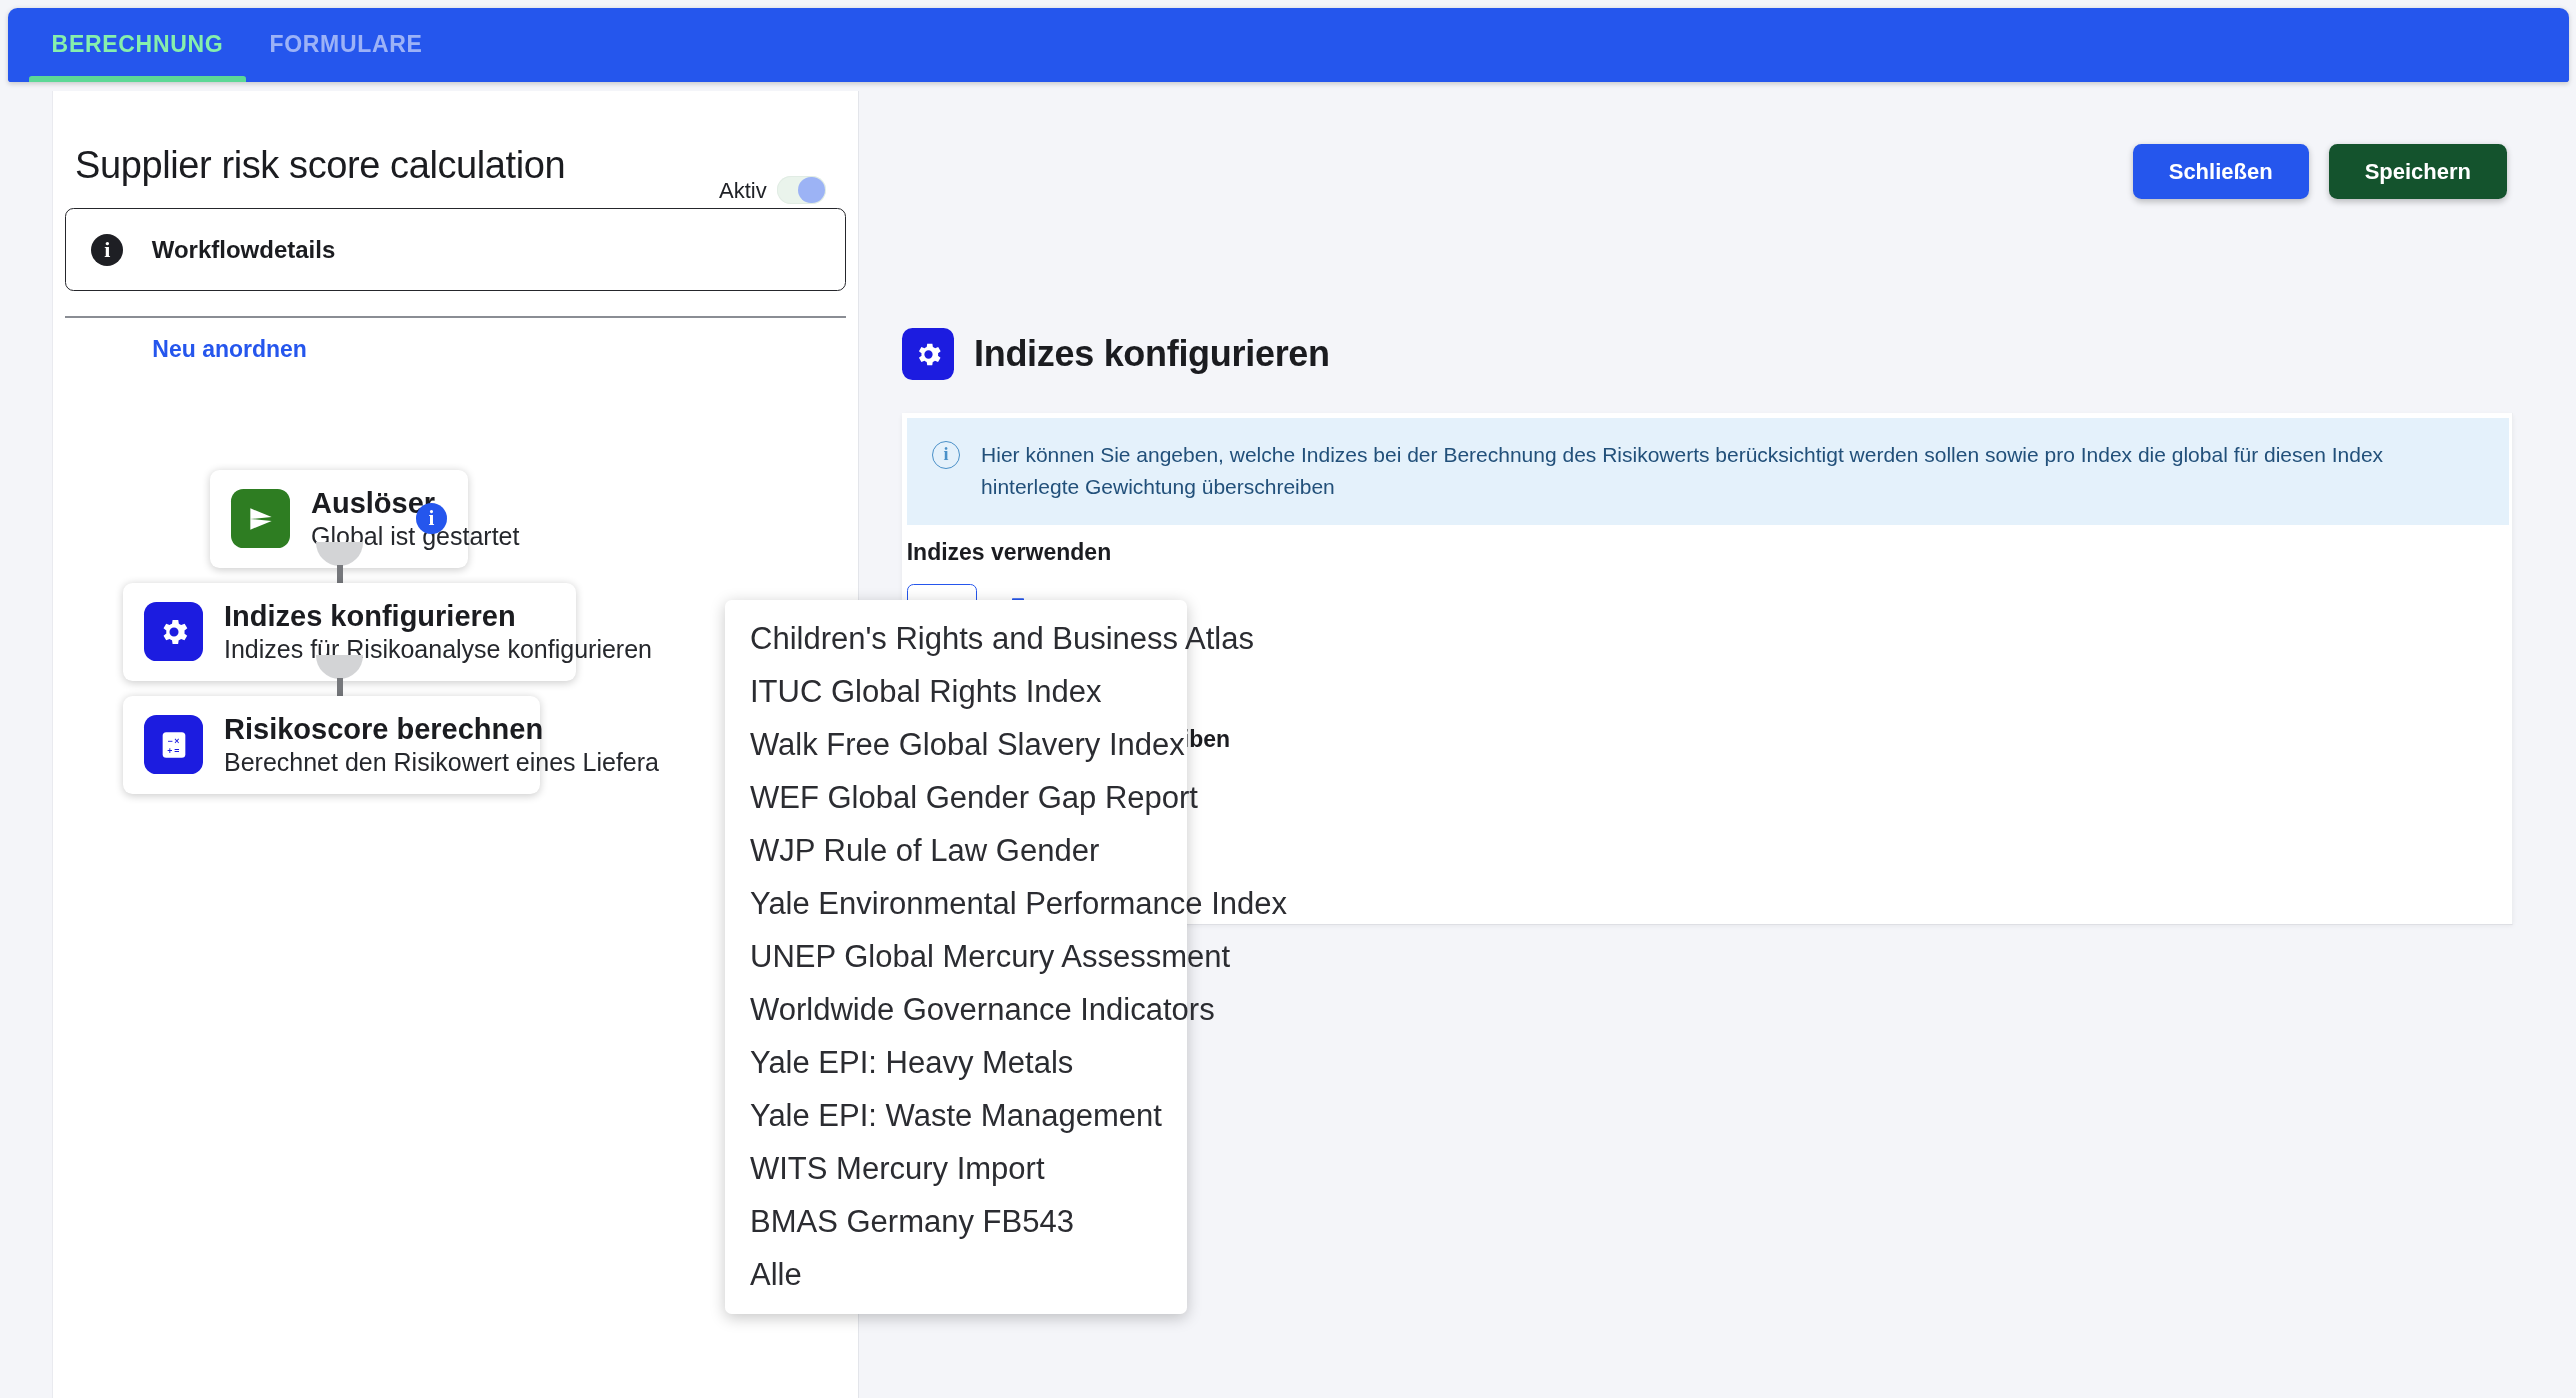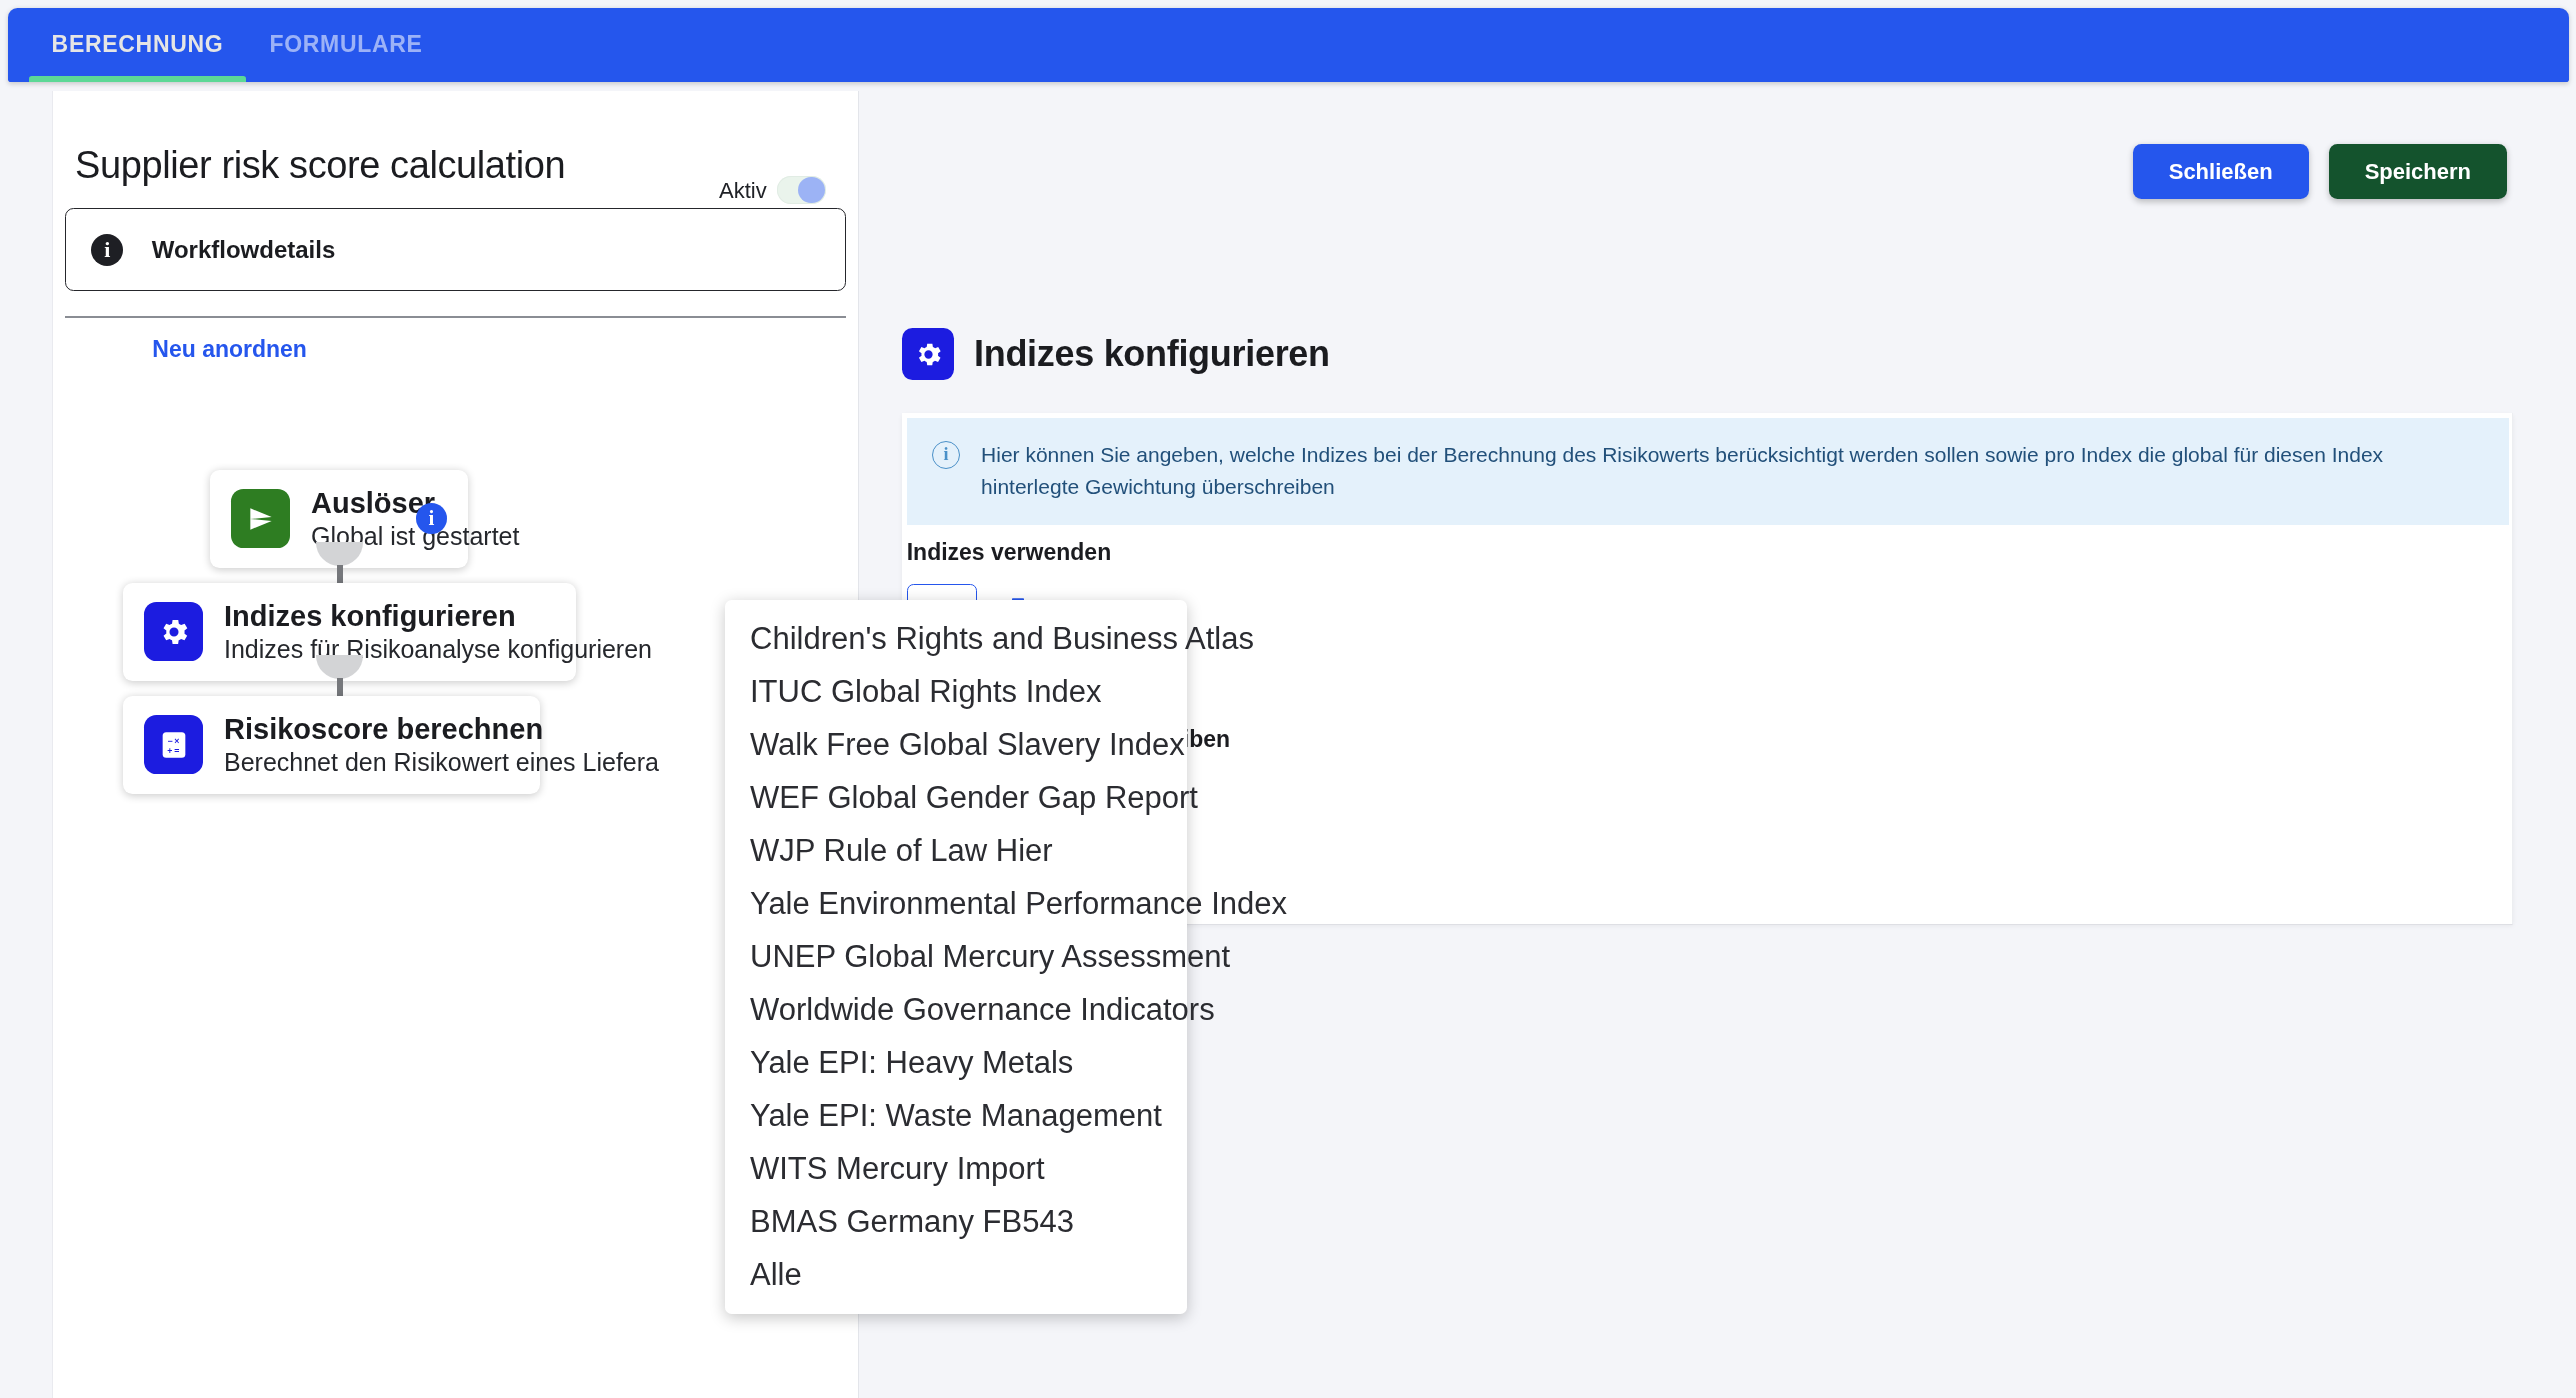--- a/index.html
+++ b/index.html
@@ -23,21 +23,21 @@
   }
   .tab {
     position: relative;
     height: 74px;
     display: flex; align-items: center; justify-content: center;
     padding: 0 23px;
     font-size: 23px; font-weight: 700; letter-spacing: 0.7px;
     color: rgba(255,255,255,.55);
     cursor: pointer; user-select: none;
   }
-  .tab.active { color: #e5e5e5; justify-content: flex-end; }
+  .tab.active { color: #86efac; justify-content: flex-end; }
   .tab.active::after {
     content: ""; position: absolute; left: 0; right: 0; bottom: 0;
     height: 5.7px; background: #5cd896; border-radius: 2.8px 2.8px 0 0;
   }
 
   
   .vdivider {
     position: absolute; left: 858px; top: 91px;
     width: 0.9px; height: 1308px; background: #e3e5ea;
   }
@@ -391,21 +391,21 @@
       <div class="hidden-heading">Gewichtungen überschreiben</div>
 
     </div>
   </div>
 
   <div class="dropdown">
     <div class="dd-item">Children's Rights and Business Atlas</div>
     <div class="dd-item">ITUC Global Rights Index</div>
     <div class="dd-item">Walk Free Global Slavery Index</div>
     <div class="dd-item">WEF Global Gender Gap Report</div>
-    <div class="dd-item">WJP Rule of Law Hier</div>
+    <div class="dd-item">WJP Rule of Law Gender</div>
     <div class="dd-item">Yale Environmental Performance Index</div>
     <div class="dd-item">UNEP Global Mercury Assessment</div>
     <div class="dd-item">Worldwide Governance Indicators</div>
     <div class="dd-item">Yale EPI: Heavy Metals</div>
     <div class="dd-item">Yale EPI: Waste Management</div>
     <div class="dd-item">WITS Mercury Import</div>
     <div class="dd-item">BMAS Germany FB543</div>
     <div class="dd-item">Alle</div>
   </div>
 

